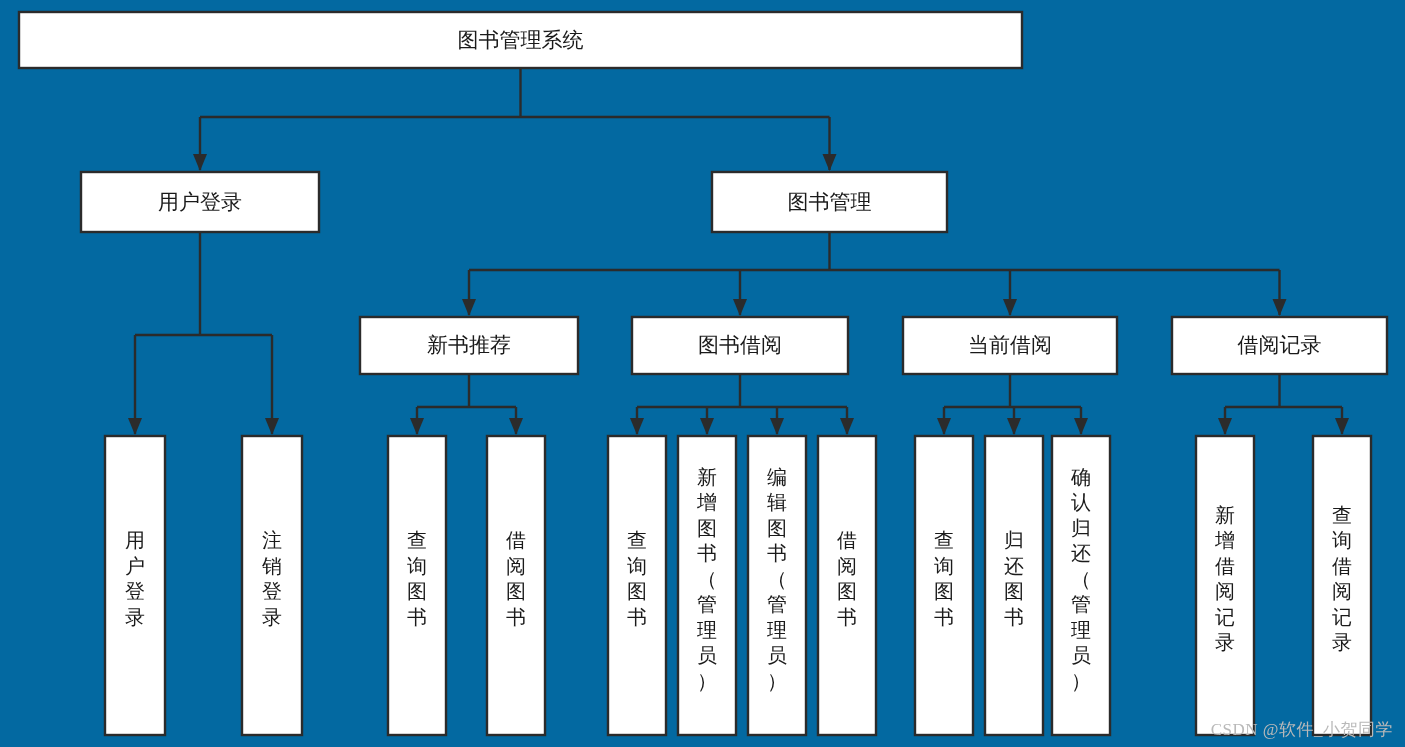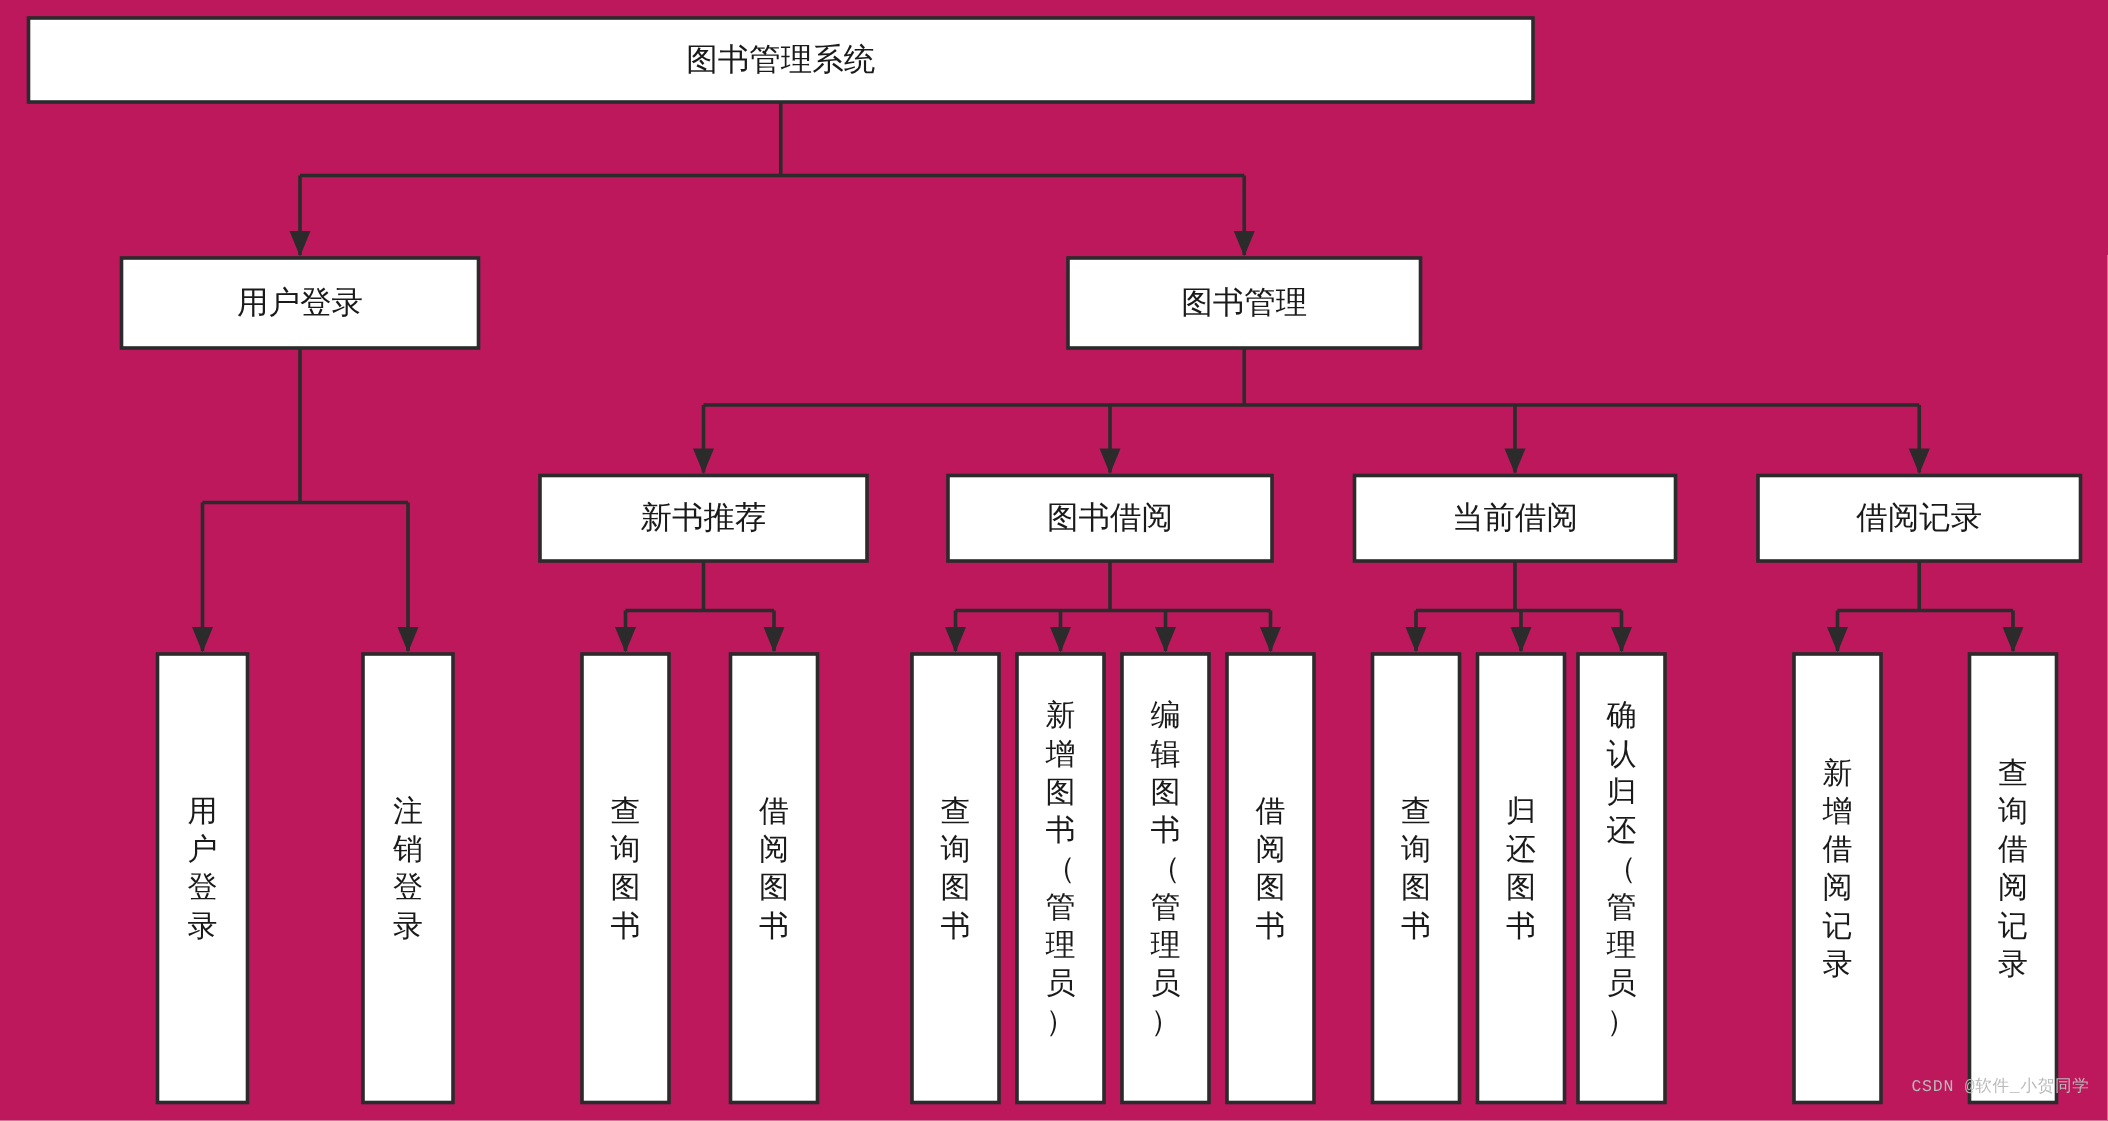--- a/index.html
+++ b/index.html
@@ -11,21 +11,21 @@
   body {
     width: 1405px;
     height: 747px;
     font-family: "Liberation Sans", "DejaVu Sans", sans-serif;
     overflow: hidden;
   }
   #diagram-root {
     position: relative;
     width: 1405px;
     height: 747px;
-    background: #be185d;
+    background: #0369a1;
   }
   svg#tree-svg {
     position: absolute;
     left: 0;
     top: 0;
     width: 1405px;
     height: 747px;
     display: block;
   }
   .node-box {
@@ -52,23 +52,23 @@
   }
   .node-label-vertical {
     fill: #1a1a1a;
     font-family: "Liberation Sans", "DejaVu Sans", sans-serif;
     font-size: 20px;
     text-anchor: middle;
   }
   .watermark {
     position: absolute;
     right: 12px;
-    bottom: 16px;
-    font-family: Liberation Mono, monospace;
-    font-size: 11px;
+    bottom: 6px;
+    font-family: Liberation Serif, serif;
+    font-size: 17px;
     color: #b9b9b9;
     letter-spacing: 0.5px;
     white-space: nowrap;
     user-select: none;
   }
 </style>
 </head>
 <body>
 
 <div id="diagram-root">

